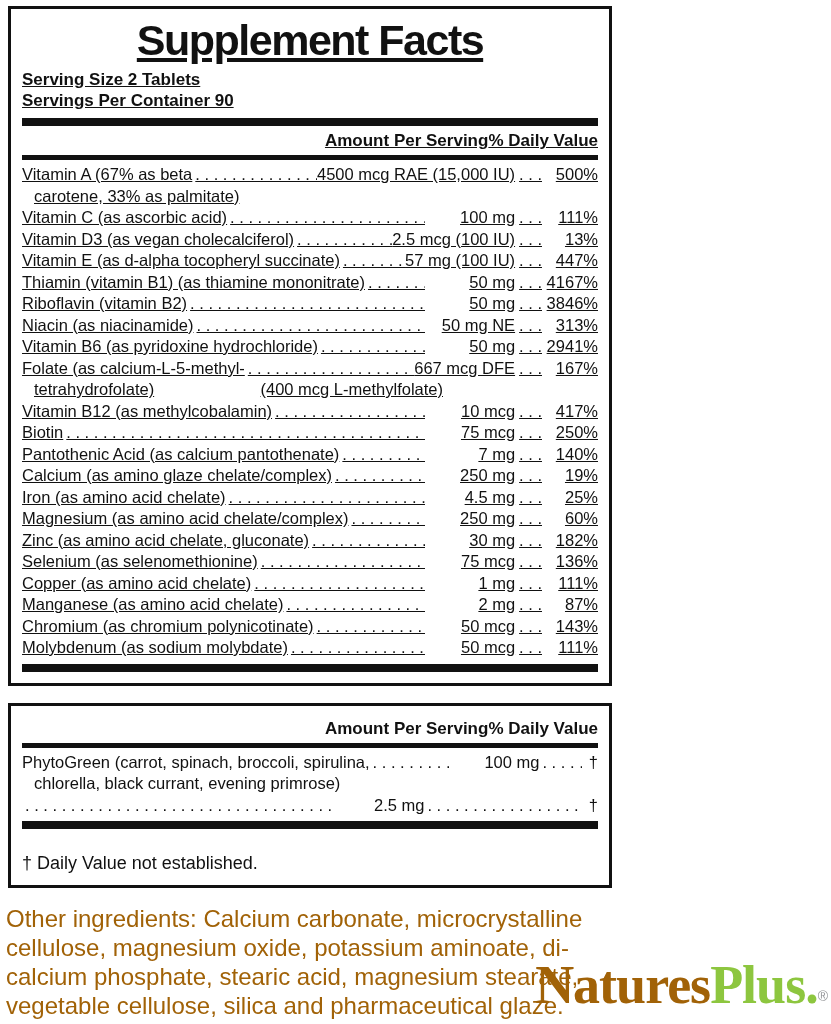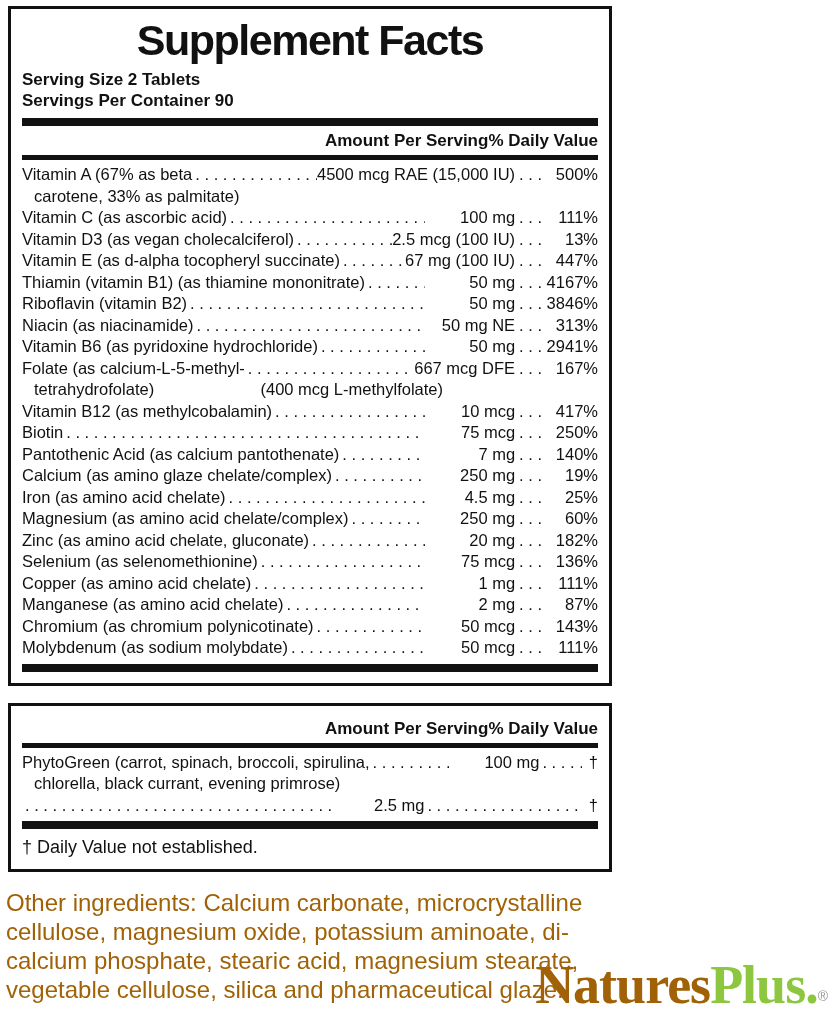--- a/index.html
+++ b/index.html
@@ -5,21 +5,21 @@
   html,body { margin:0; padding:0; }
   body {
     width:831px; height:1024px; position:relative; background:#fff;
     font-family:"Liberation Sans", sans-serif; color:#111;
     overflow:hidden;
   }
   .facts-box {
     width:604px; box-sizing:border-box; border:3px solid #111;
     background:#fff; padding:6px 11px 11px; margin-left:8px;
   }
-  #box1 { margin-top:6px; }
+  #box1 { margin-top:6px;text-decoration:underline; }
   #box2 { margin-top:17px; padding-top:8px; }
   .title {
     text-align:center; font-weight:bold; font-size:43px; line-height:46px;
     letter-spacing:-1.5px; margin:2px 0 6px;
   }
   .serving { font-weight:bold; font-size:17px; line-height:21px; }
   .bar { background:#111; }
   .bar.thick { height:8px; }
   .bar.med { height:5px; }
   .bar.top1 { margin-top:7px; }
@@ -45,21 +45,21 @@
   .line2 { display:flex; align-items:baseline; padding-left:12px; }
   .n-mid2 { margin-left:auto; margin-right:155px; }
   .p2 .n-dv { min-width:16px; }
   .p2 .leader2 { flex:1 1 auto; min-width:6px; overflow:hidden; white-space:nowrap; padding:0 3px; }
   .p2 .leader2::after {
     content:" . . . . . . . . . . . . . . . . . . . . . . . .";
   }
   .reg-sup { font-size:10px; vertical-align:3px; }
   .italic { font-style:italic; }
   .bot-bar { margin-top:5px; }
-  .footnote { font-size:18px; padding-top:7px; line-height:22px; }
+  .footnote { font-size:18px; padding-top:7px; line-height:22px;margin-top:16px; }
   .other-ing {
     width:601px; margin:16px 0 0 6px; font-size:24px; line-height:29px;
     color:#a16207;
   }
   .logo {
     position:absolute; right:3px; bottom:-2px;
     font-family:"Liberation Serif", serif; font-weight:bold;
     font-size:54px; letter-spacing:-1px; line-height:60px; white-space:nowrap;
   }
   .logo-gray { color:#a16207; }
@@ -116,21 +116,21 @@
       <span class="n-sep"></span>
       <span class="n-dv">13%</span>
     </div>
 
   </div>
 
   <div class="n-row">
     <div class="line1">
       <span class="n-name">Vitamin E (as d-alpha tocopheryl succinate)</span>
       <span class="leader"></span>
-      <span class="n-amt">67 mg (100 IU)</span>
+      <span class="n-amt">57 mg (100 IU)</span>
       <span class="n-sep"></span>
       <span class="n-dv">447%</span>
     </div>
 
   </div>
 
   <div class="n-row">
     <div class="line1">
       <span class="n-name">Thiamin (vitamin B1) (as thiamine mononitrate)</span>
       <span class="leader"></span>
@@ -251,21 +251,21 @@
       <span class="n-sep"></span>
       <span class="n-dv">60%</span>
     </div>
 
   </div>
 
   <div class="n-row">
     <div class="line1">
       <span class="n-name">Zinc (as amino acid chelate, gluconate)</span>
       <span class="leader"></span>
-      <span class="n-amt">20 mg</span>
+      <span class="n-amt">30 mg</span>
       <span class="n-sep"></span>
       <span class="n-dv">182%</span>
     </div>
 
   </div>
 
   <div class="n-row">
     <div class="line1">
       <span class="n-name">Selenium (as selenomethionine)</span>
       <span class="leader"></span>

